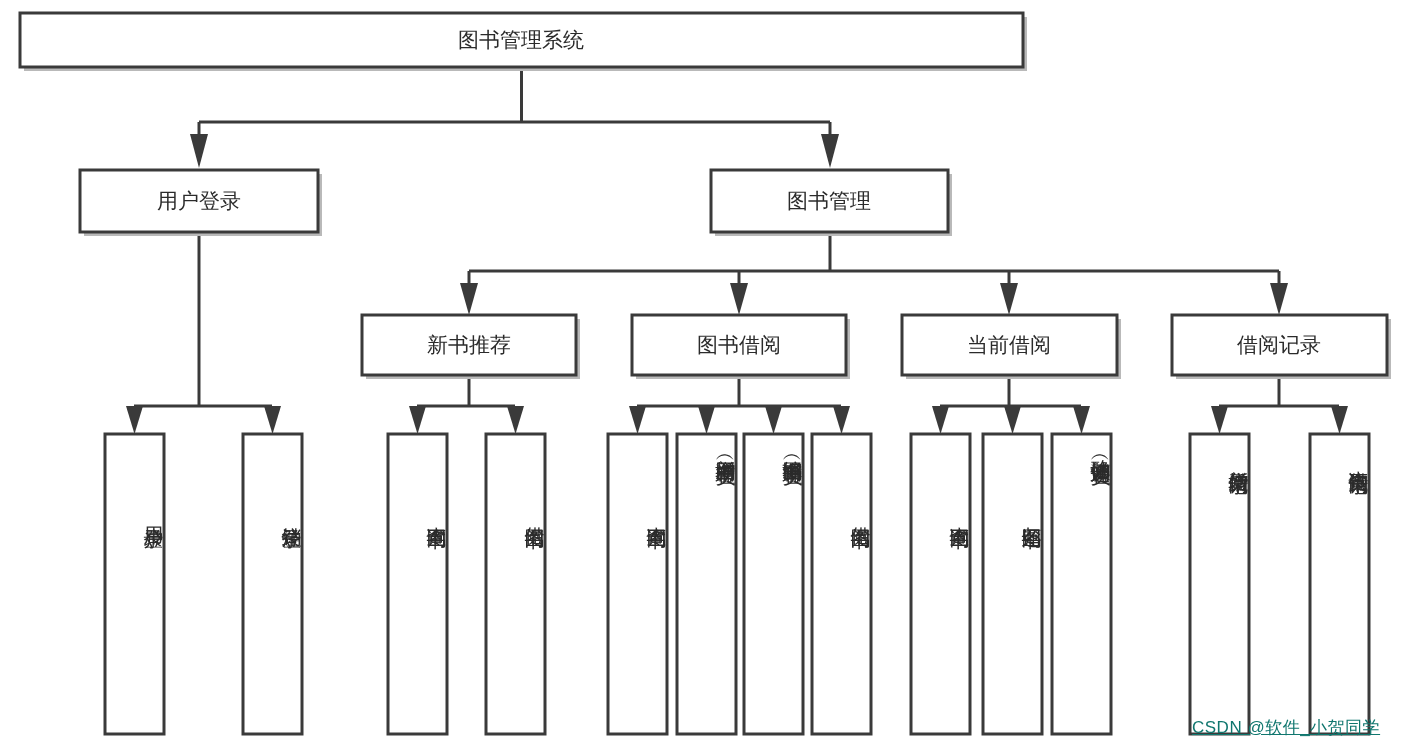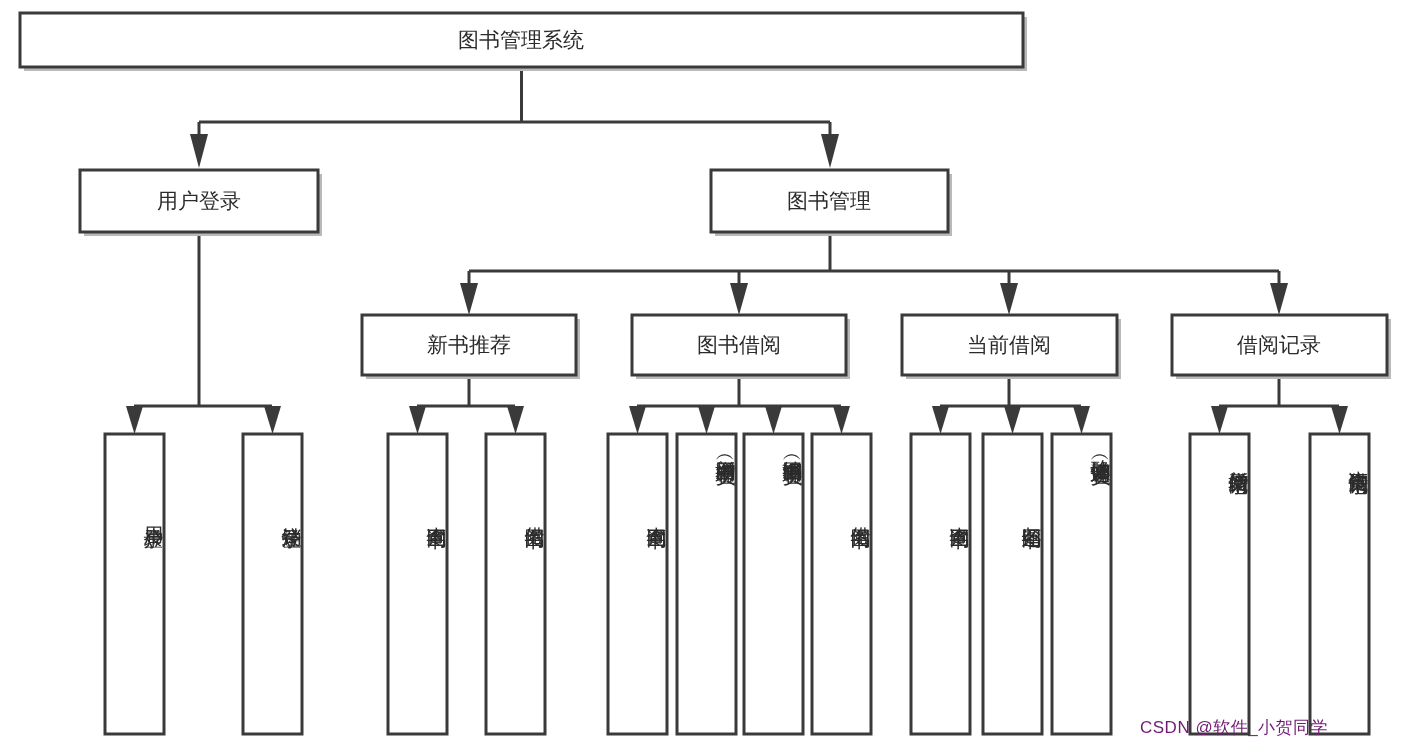--- a/index.html
+++ b/index.html
@@ -57,27 +57,28 @@
     font-size: 20px;
     line-height: 1.06;
     color: #2b2b2b;
     letter-spacing: 1px;
     text-align: center;
     white-space: nowrap;
     pointer-events: none;
   }
   .watermark {
     position: absolute;
-    left: 1140px;
+    left: 1192px;
     top: 716px;
     font-family: "Liberation Sans", "DejaVu Sans", sans-serif;
     font-size: 17px;
-    color: #701a75;
+    color: #0f766e;
     white-space: nowrap;
     letter-spacing: 0.5px;
+    text-decoration: underline;
   }
 </style>
 </head>
 <body>
 
 <div id="diagram-root">
 
   <svg id="flowchart" viewBox="0 0 1405 747">
 
     <g>

